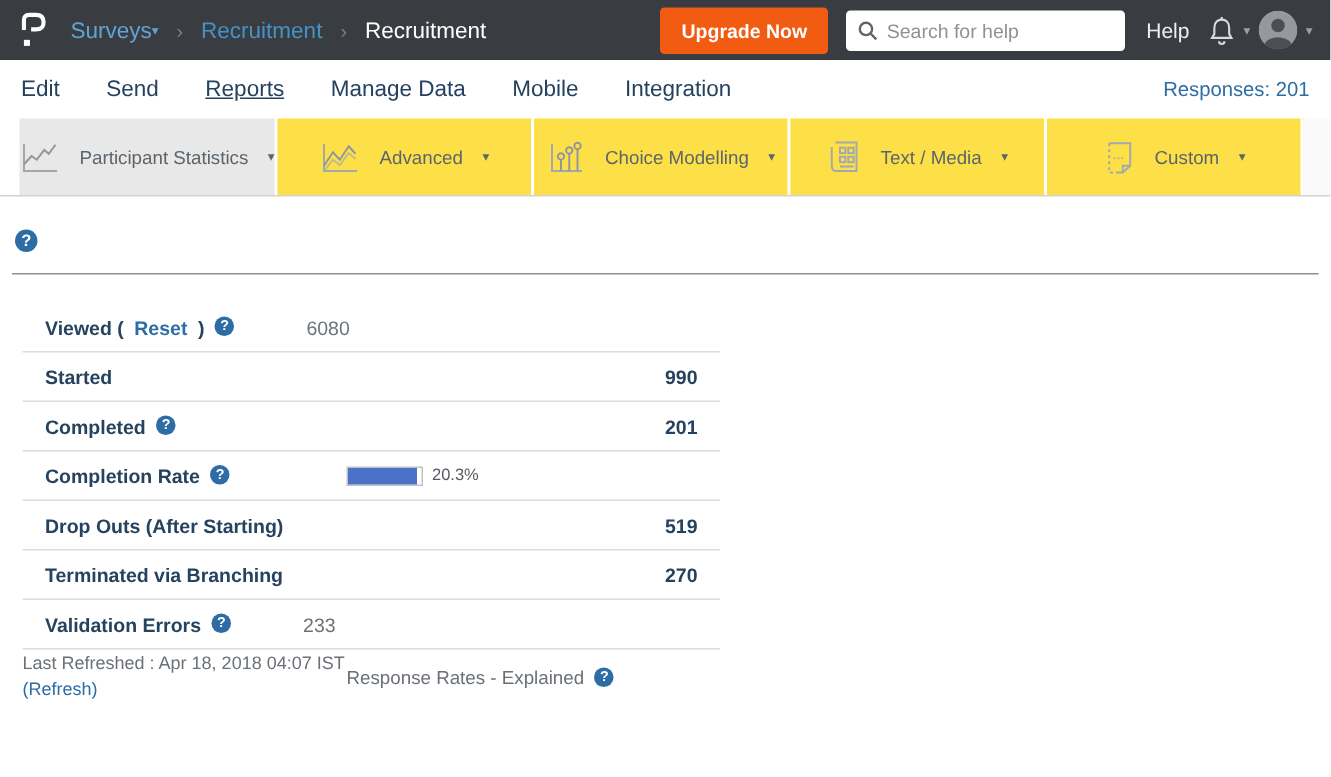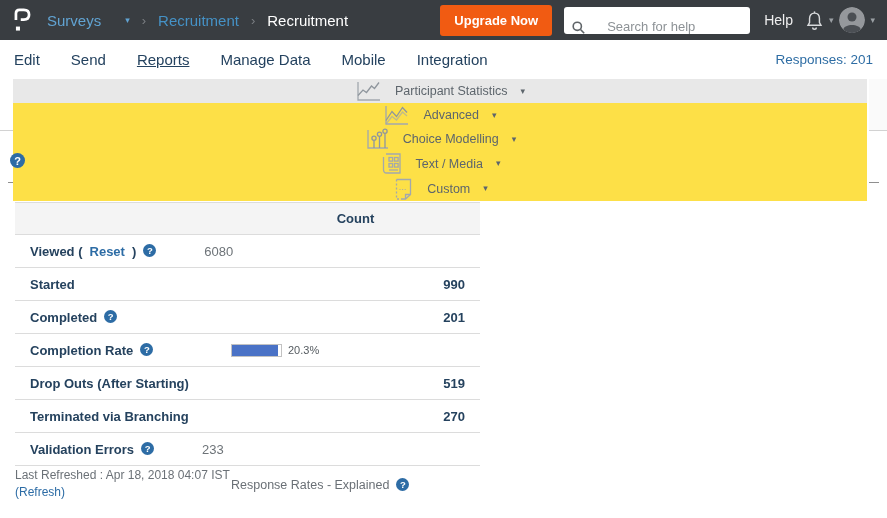--- a/index.html
+++ b/index.html
@@ -3,44 +3,44 @@
 <meta charset="utf-8">
 <style>
   * { margin:0; padding:0; box-sizing:border-box; }
   html,body { width:887px; height:518px; }
   body { font-family:"Liberation Sans", sans-serif; background:#fff; overflow:hidden; position:relative; }
 
   
   .topbar { height:40px; background:#393d41; display:flex; align-items:center; padding:0 12px 0 10px; }
   .logo { margin:0 6px 0 2px; display:flex; align-items:center; }
   .crumb { display:flex; align-items:center; font-size:15px; }
-  .crumb-root { color:#61a3d2; margin-left:8px; display:flex; align-items:center; gap:24px; cursor:pointer; }
+  .crumb-root { color:#61a3d2; margin-left:8px; display:flex; align-items:center; gap:0; cursor:pointer; }
   .caret { font-size:9px; line-height:1; }
   .crumb-sep { color:#7b7f83; margin:0 12px; font-size:13px; }
   .crumb-parent { color:#4592c6; cursor:pointer; }
   .crumb-current { color:#ffffff; }
   .topbar-spacer { flex:1; }
   .upgrade-btn { background:#f15b12; color:#fff; font-weight:bold; font-size:13px; padding:8px 14px; border-radius:3px; border:none; cursor:pointer; font-family:inherit; }
-  .search-box { background:#fff; border-radius:3px; height:27px; width:186px; display:flex; align-items:flex-end; padding:0 8px; gap:22px; margin-left:12px; }
+  .search-box { background:#fff; border-radius:3px; height:27px; width:186px; display:flex; align-items:center; padding:0 8px; gap:6px; margin-left:12px; }
   .search-box input { border:none; outline:none; flex:1; font-size:13px; color:#444; font-family:inherit; min-width:0; }
   .search-box input::placeholder { color:#8d9296; }
   .help-label { color:#efefef; font-size:14px; margin:0 6px 0 14px; cursor:pointer; }
   .bell-group, .avatar-group { display:flex; align-items:center; gap:5px; margin-left:6px; cursor:pointer; }
   .small-caret { color:#9ba0a4; font-size:9px; }
   .avatar { width:26px; height:26px; border-radius:50%; overflow:hidden; display:block; }
 
   
   .nav-row { height:39px; display:flex; align-items:center; padding:0 14px; background:#fff; }
   .nav-item { color:#24425f; font-size:15px; margin-right:31px; cursor:pointer; text-decoration:none; }
   .nav-item.active { text-decoration:underline; }
   .responses { margin-left:auto; color:#2e6da4; font-size:13.5px; }
 
   
   .tabbar-wrap { height:52px; border-bottom:1px solid #d2d2d2; display:flex; background:#fff; }
-  .tabbar { margin-left:13px; width:856px; display:flex;flex-direction:column; }
+  .tabbar { margin-left:13px; width:856px; display:flex; }
   .tab { flex:1; background:#fde047; border-right:2px solid #fff; display:flex; align-items:center; justify-content:center; gap:13px; cursor:pointer; }
   .tab.active { background:#e8e8e8; }
   .tab-label { color:#5d656c; font-size:12.5px; white-space:nowrap; }
   .tab .caret { color:#5d656c; }
   .tabbar-end { flex:1; background:#fafafa; }
 
   
   .title-row { display:flex; align-items:center; gap:9px; margin:22px 0 0 10px; }
   .page-title { font-size:17px; font-weight:bold; color:#25425e; }
   .help-badge { width:15px; height:15px; border-radius:50%; background:#2d6ca5; color:#fff; font-size:11px; font-weight:bold; display:inline-flex; align-items:center; justify-content:center; flex:0 0 auto; cursor:pointer; }
@@ -201,23 +201,20 @@
   <div class="tabbar-end"></div>
 </div>
 
 <div>
   <div class="title-row">
     <span class="help-badge">?</span>
   </div>
   <div class="rule"></div>
 
   <div class="stats-table">
-    <div class="t-header">
-      <span class="t-header-count">Count</span>
-    </div>
 
     <div class="t-row">
       <span class="t-label">
         <span>Viewed (</span>
         <span class="reset-link">Reset</span>
         <span>)</span>
         <span class="help-badge sm">?</span>
       </span>
       <span class="t-value val-muted">6080</span>
     </div>

